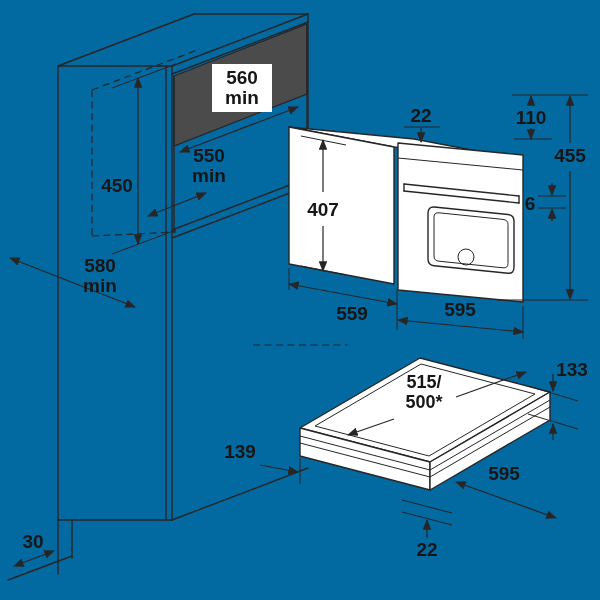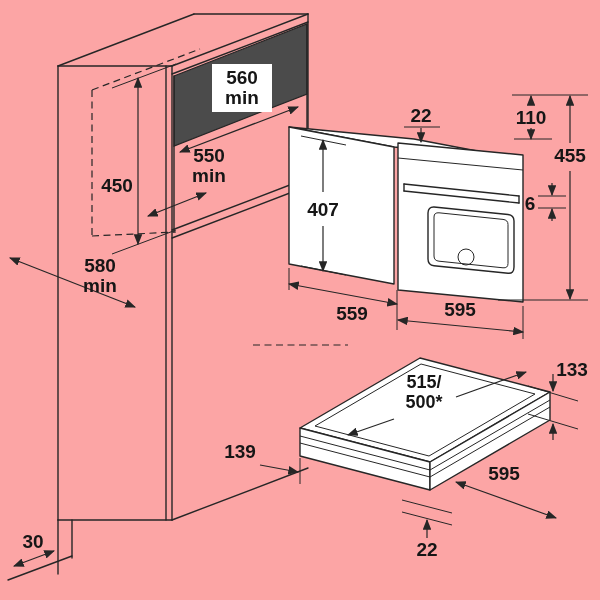--- a/index.html
+++ b/index.html
@@ -1,16 +1,16 @@
 <!DOCTYPE html>
 <html><head>
 <meta charset="utf-8">
 <style>
   html,body{margin:0;padding:0;background:#ffffff;}
-  .stage{width:600px;height:600px;background:#fca5a5;position:relative;overflow:hidden;}
+  .stage{width:600px;height:600px;background:#0369a1;position:relative;overflow:hidden;}
   svg{display:block;}
   .ln{fill:none;stroke:#262626;stroke-width:1.4;stroke-linecap:round;}
   .fillw{fill:#ffffff;stroke:#262626;stroke-width:1.4;stroke-linejoin:round;}
   .thin{fill:none;stroke:#262626;stroke-width:1;}
   .dash{fill:none;stroke:#262626;stroke-width:1.2;stroke-dasharray:7 4.5;}
   .dim{fill:none;stroke:#262626;stroke-width:1.2;}
   .dark{fill:#4b4b4b;stroke:#262626;stroke-width:1.2;}
   .t{font:700 19px "Liberation Sans",sans-serif;fill:#161616;text-anchor:middle;}
   .ts{font:700 18px "Liberation Sans",sans-serif;fill:#161616;text-anchor:middle;}
 </style>

